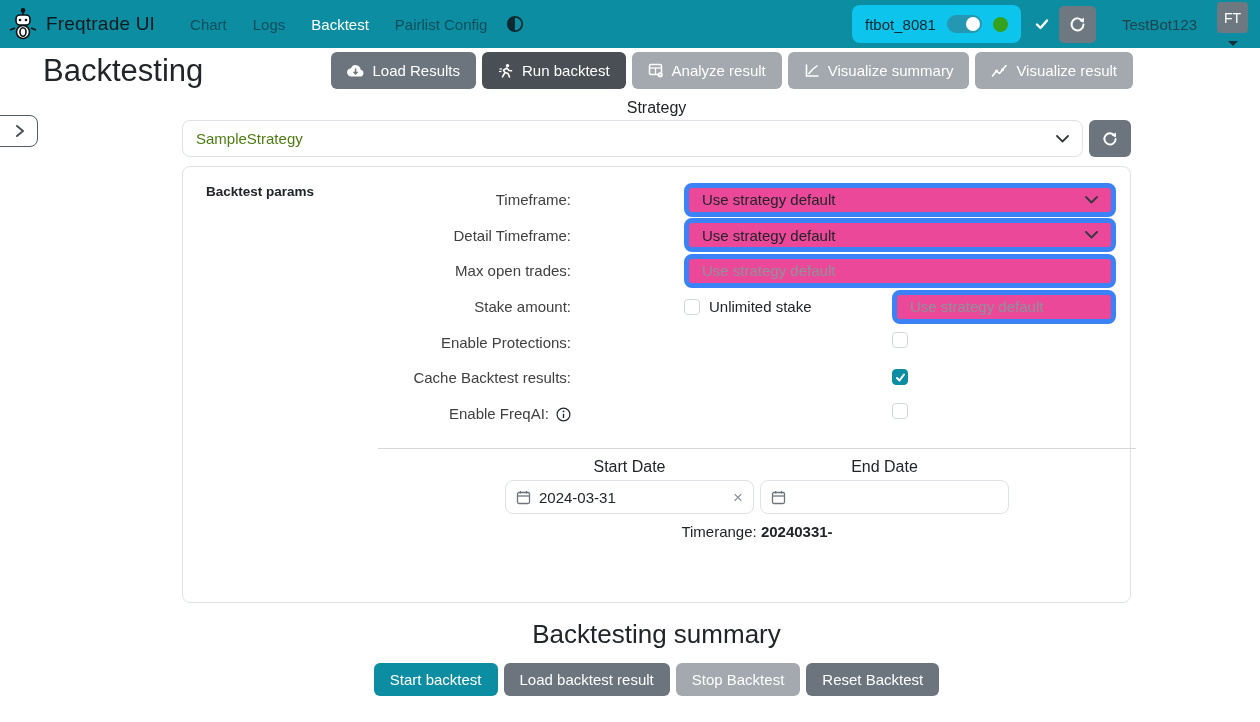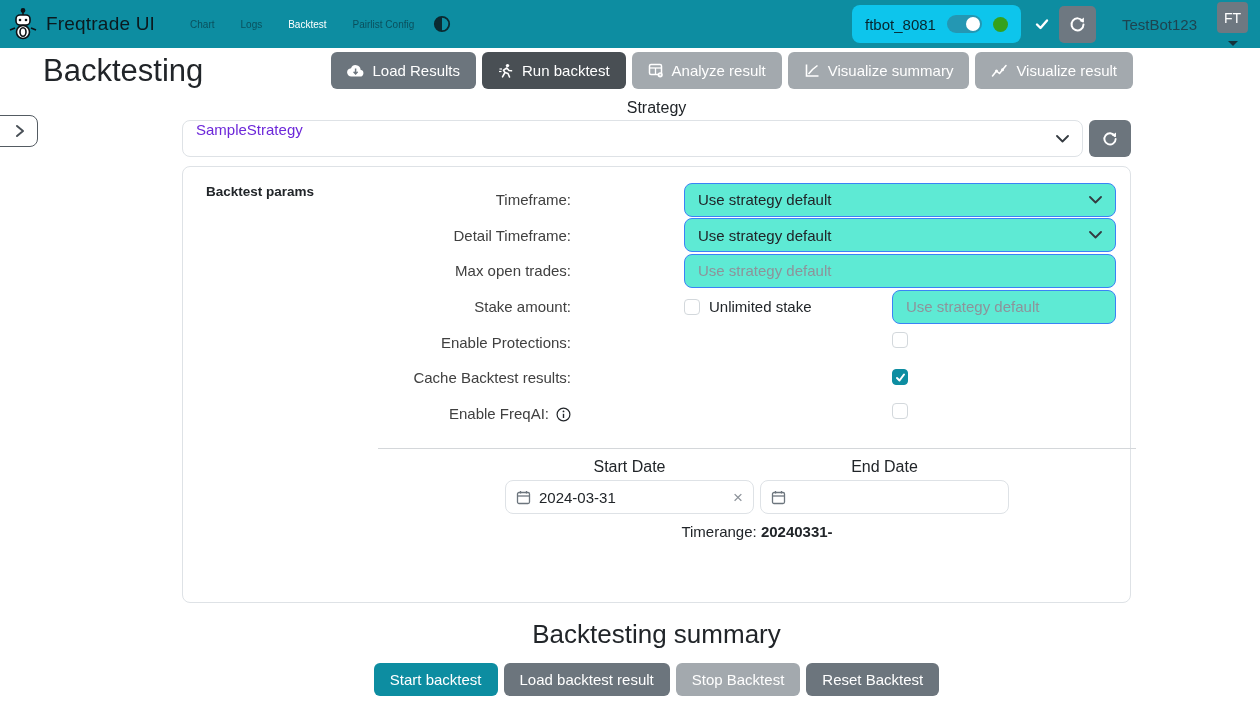--- a/index.html
+++ b/index.html
@@ -10,21 +10,21 @@
   }
 
   
   .navbar {
     height:48px; background:#0d8da1; display:flex; align-items:center;
     padding:0 12px 0 8px; position:relative; z-index:5;
   }
   .brand { display:flex; align-items:center; gap:8px; margin-right:22px; cursor:pointer; }
   .brand-text { font-size:19px; color:#0b1a1f; letter-spacing:.2px; }
   .nav-links { display:flex; list-style:none; align-items:center; }
-  .nav-link { padding:8px 13px; font-size:10px; color:rgba(8,40,48,.62); cursor:pointer; }
+  .nav-link { padding:8px 13px; font-size:15px; color:rgba(8,40,48,.62); cursor:pointer; }
   .nav-link.active { color:#fff; }
   .theme-btn { background:none; border:none; margin-left:6px; cursor:pointer; display:flex; align-items:center; color:#0b2a31; }
   .nav-spacer { flex:1; }
 
   .bot-box {
     background:#0dc5ec; border-radius:8px; height:38px; display:flex; align-items:center;
     gap:11px; padding:0 13px; cursor:pointer;
   }
   .bot-name { font-size:15px; color:#07262e; }
   .toggle { width:35px; height:18px; border-radius:9px; background:#2497b3; position:relative; cursor:pointer; }
@@ -60,40 +60,40 @@
     border:1px solid #545b62; border-radius:8px; color:#495057; font-size:16px;
     display:flex; align-items:center; justify-content:center; padding-left:10px; cursor:pointer;
   }
 
   
   .main-col { margin-left:182px; width:949px; }
   .strategy-label { text-align:center; font-size:16px; margin-top:9px; margin-bottom:3px; }
   .strategy-row { display:flex; gap:6px; }
   .select {
     position:relative; height:37px; border:1px solid #dee2e6; border-radius:8px; background:#fff;
-    display:flex; padding:0 34px 0 13px; font-size:15px; color:#6d28d9;
+    display:flex; align-items:center; padding:0 34px 0 13px; font-size:15px; color:#4d7c0f;
     cursor:pointer; flex:1;
   }
   .select .chev { position:absolute; right:13px; top:50%; transform:translateY(-50%); color:#343a40; display:flex; }
   .refresh-btn {
     width:42px; height:37px; flex:0 0 42px; border:none; border-radius:6px; background:#6c757d; color:#fff;
     display:flex; align-items:center; justify-content:center; cursor:pointer;
   }
 
   
   .card {
     margin-top:9px; border:1px solid #dee2e6; border-radius:8px; background:#fff;
     position:relative; padding:15px 16px 21px 23px; min-height:437px;
   }
   .card-title { position:absolute; left:23px; top:17px; font-size:13.5px; font-weight:bold; color:#212529; }
   .form-area { }
   .form-row { display:grid; grid-template-columns:365px 432px; column-gap:113px; align-items:center; height:35.6px; }
   .form-label { text-align:right; font-size:15px; color:#404040; }
   .fld-select, .fld-input {
-    height:34px; width:100%; border:1px solid #3b82f6; border-radius:8px; background:#5eead4;
+    height:34px; width:100%; border:5px solid #3b82f6; border-radius:8px; background:#ec4899;
     font-size:15px; color:#212529; font-family:inherit;
   }
   .fld-select { position:relative; display:flex; align-items:center; padding:0 34px 0 13px; cursor:pointer; }
   .fld-select .chev { position:absolute; right:13px; top:50%; transform:translateY(-50%); color:#343a40; display:flex; }
   .fld-input { padding:0 13px; }
   .fld-input::placeholder { color:#8d939a; opacity:1; }
   .stake-cell { display:flex; align-items:center; gap:9px; }
   .stake-cell .fld-input { width:224px; margin-left:auto; flex:0 0 224px; }
   .chk-cell { padding-left:208px; }
   .checkbox {

